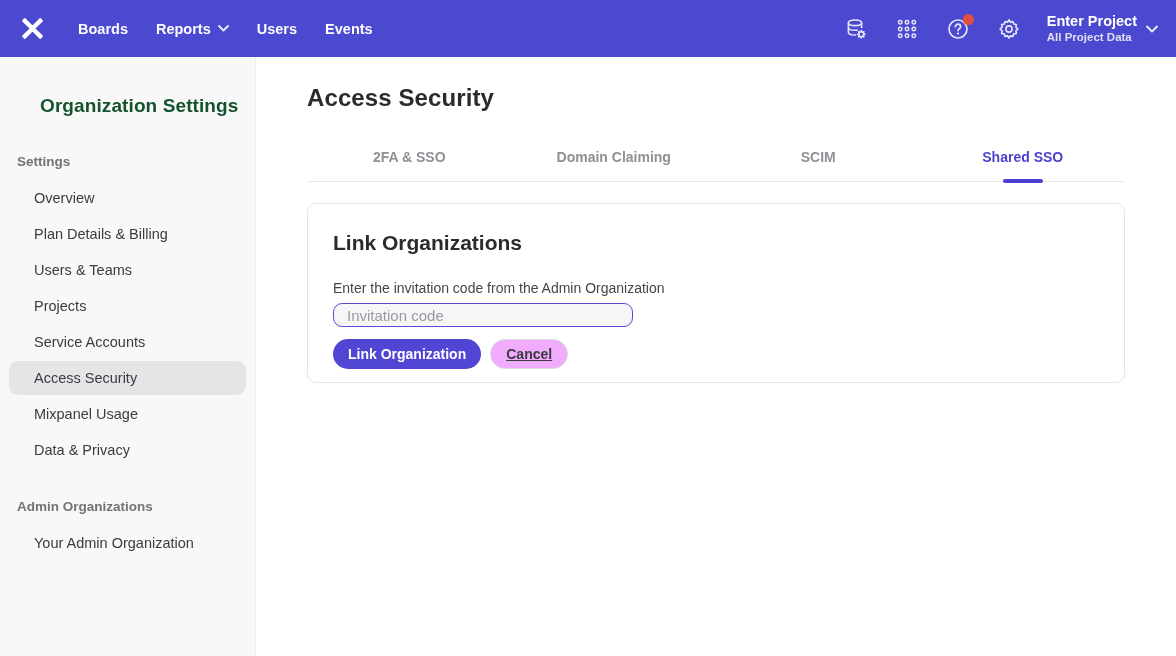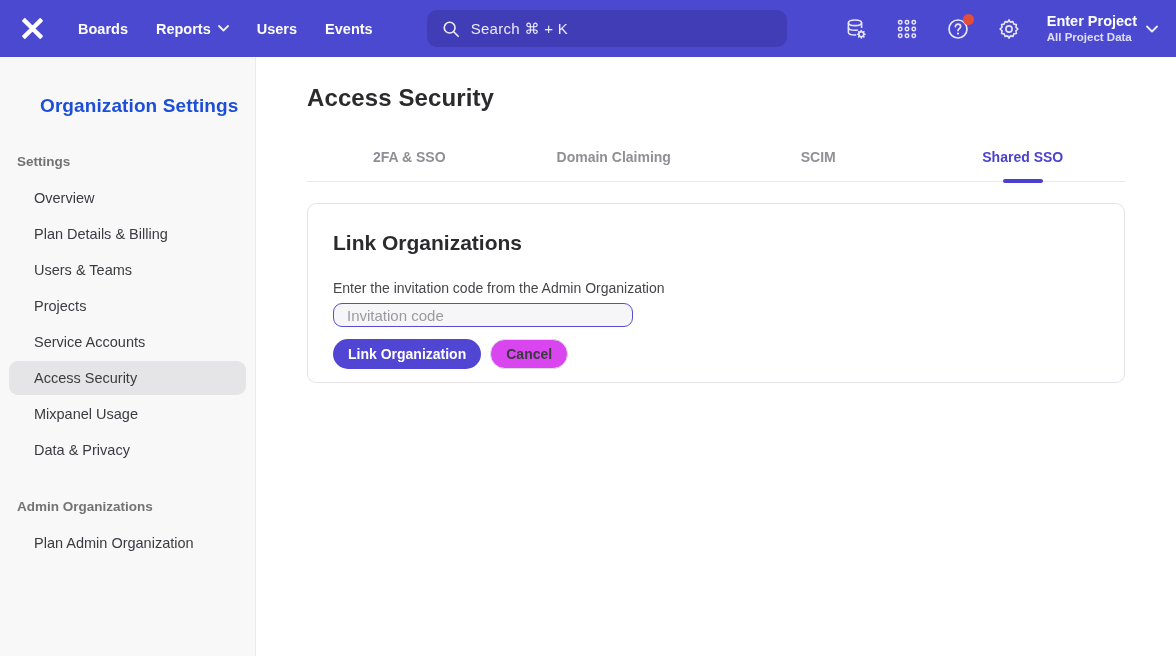--- a/index.html
+++ b/index.html
@@ -50,21 +50,21 @@
   .content-row { flex: 1; display: flex; min-height: 0; }
 
   
   .sidebar {
     width: 256px; flex: 0 0 256px;
     background: #f8f8f9;
     border-right: 1px solid #ececef;
     padding-top: 38px;
     overflow: hidden;
   }
-  .sidebar-title { margin-left: 40px; font-size: 19px; font-weight: 700; color: #1d4ed8; letter-spacing: 0.1px; }
+  .sidebar-title { margin-left: 40px; font-size: 19px; font-weight: 700; color: #14532d; letter-spacing: 0.1px; }
   .section-label { margin: 37px 0 12px 17px; font-size: 13.5px; font-weight: 600; color: #737373; }
   .section-label.second { margin-top: 32px; }
   .side-item {
     margin: 2px 9px; padding: 9px 10px 9px 25px;
     font-size: 14.5px; font-weight: 500; color: #3b3b40;
     border-radius: 9px; cursor: pointer; white-space: nowrap;
   }
   .side-item.selected { background: #e5e5e8; }
 
   
@@ -99,21 +99,21 @@
   }
   .invite-input::placeholder { color: #9a9aa1; }
   .btn-row { display: flex; gap: 9px; margin-top: 12px; align-items: center; }
   .btn {
     height: 30px; border-radius: 15px; padding: 0 15px;
     font-size: 14px; font-weight: 600; cursor: pointer;
     font-family: "Liberation Sans", sans-serif;
     display: inline-flex; align-items: center;
   }
   .btn-primary { background: #5145d4; color: #ffffff; border: none; }
-  .btn-secondary { background: #d946ef; color: #3a3a3f; border: 1px solid #dbdbe0; }
+  .btn-secondary { background: #f0abfc; color: #3a3a3f; border: 1px solid #dbdbe0; text-decoration: underline; }
 
   svg { display: block; }
 </style>
 </head>
 <body>
 
 <div class="page">
 
   <div class="navbar">
     <div class="logo-wrap">
@@ -133,27 +133,20 @@
         </svg>
       </div>
       <div class="nav-item">
         <span>Users</span>
       </div>
       <div class="nav-item">
         <span>Events</span>
       </div>
     </div>
 
-    <div class="search-pill">
-      <svg width="18" height="18" viewBox="0 0 20 20">
-        <circle cx="8.5" cy="8.5" r="6" fill="none" stroke="#eceafb" stroke-width="1.8"></circle>
-        <line x1="13" y1="13" x2="18" y2="18" stroke="#eceafb" stroke-width="1.8" stroke-linecap="round"></line>
-      </svg>
-      <span class="search-text">Search  ⌘ + K</span>
-    </div>
 
     <div class="nav-right">
       <div class="nav-icon">
         <svg width="24" height="24" viewBox="0 0 24 24" fill="none" stroke="#e6e5fb" stroke-width="1.6">
           <ellipse cx="11" cy="5.8" rx="6.6" ry="2.8"></ellipse>
           <path d="M4.4 5.8 v9.4 c0 1.55 2.95 2.8 6.6 2.8 0.4 0 0.8-0.01 1.2-0.04"></path>
           <path d="M17.6 5.8 v5.2"></path>
           <path d="M4.4 10.5 c0 1.55 2.95 2.8 6.6 2.8 1 0 1.95-0.1 2.8-0.26"></path>
           <circle cx="17.3" cy="17.3" r="2.5"></circle>
           <g stroke-linecap="round">
@@ -216,21 +209,21 @@
       <div class="side-item">Overview</div>
       <div class="side-item">Plan Details &amp; Billing</div>
       <div class="side-item">Users &amp; Teams</div>
       <div class="side-item">Projects</div>
       <div class="side-item">Service Accounts</div>
       <div class="side-item selected">Access Security</div>
       <div class="side-item">Mixpanel Usage</div>
       <div class="side-item">Data &amp; Privacy</div>
 
       <div class="section-label second">Admin Organizations</div>
-      <div class="side-item">Plan Admin Organization</div>
+      <div class="side-item">Your Admin Organization</div>
     </div>
 
     <div class="main">
       <div class="page-title">Access Security</div>
 
       <div class="tabs">
         <div class="tab">
           <span>2FA &amp; SSO</span>
         </div>
         <div class="tab">

